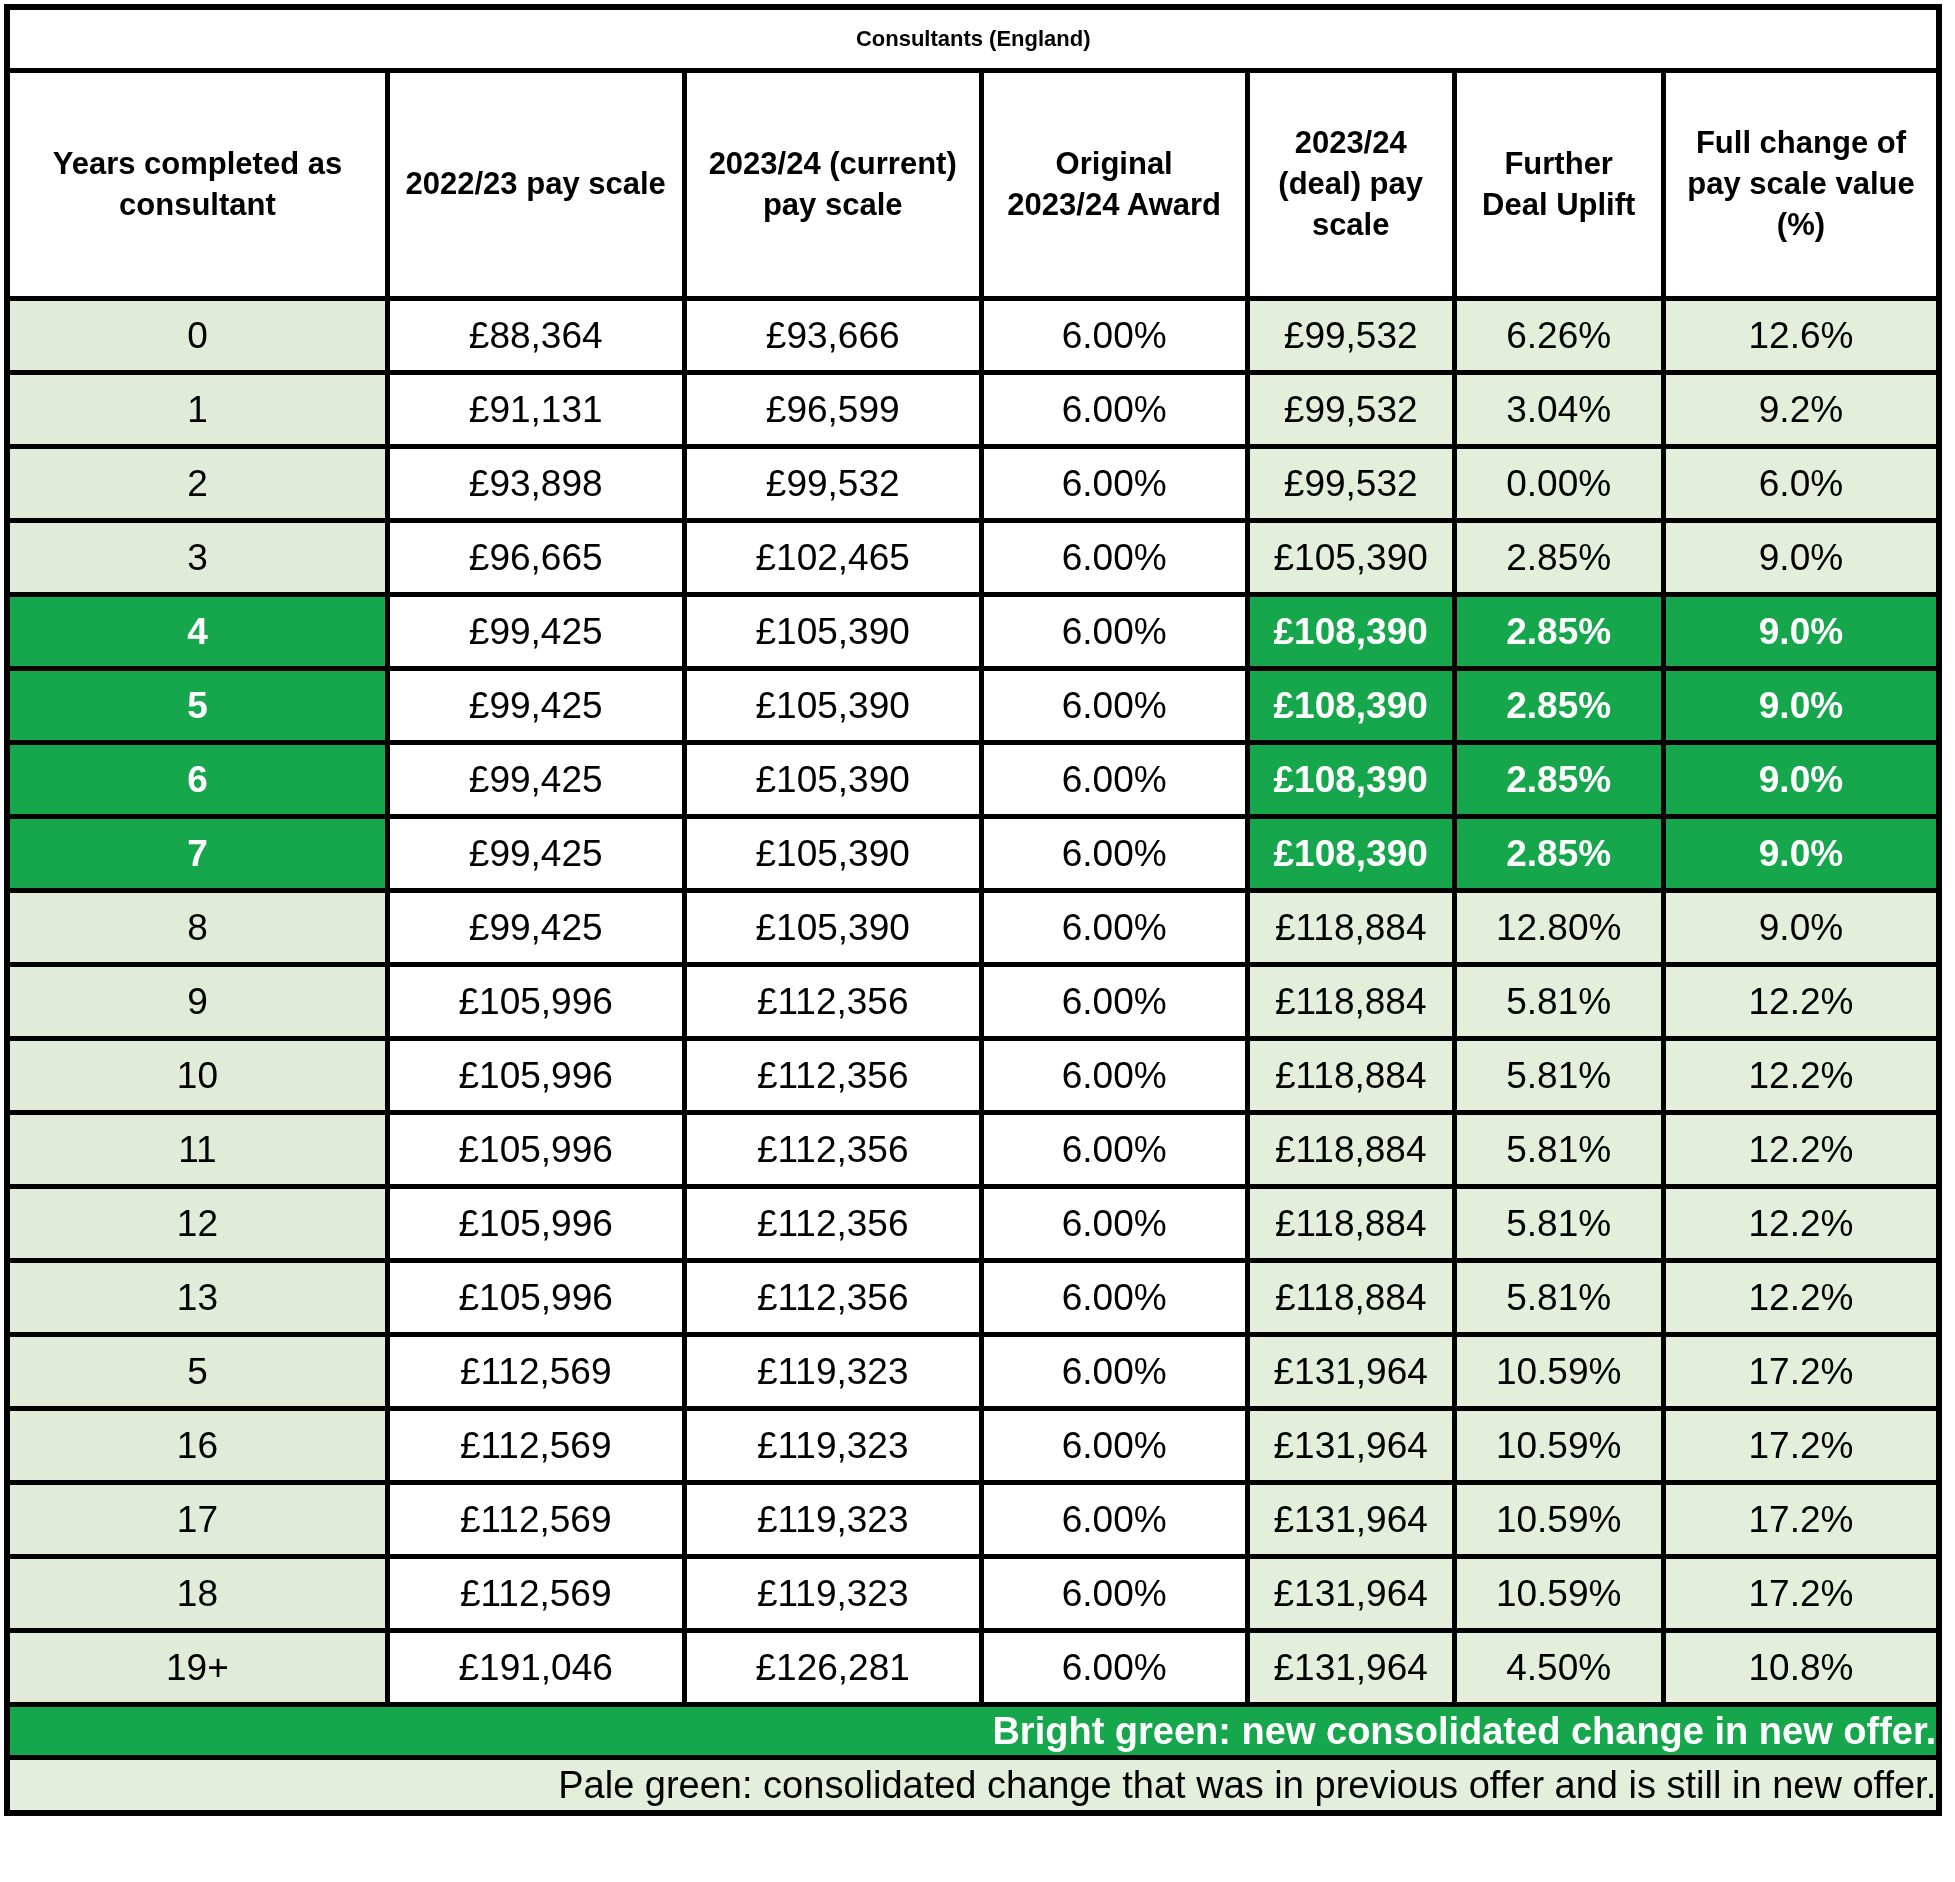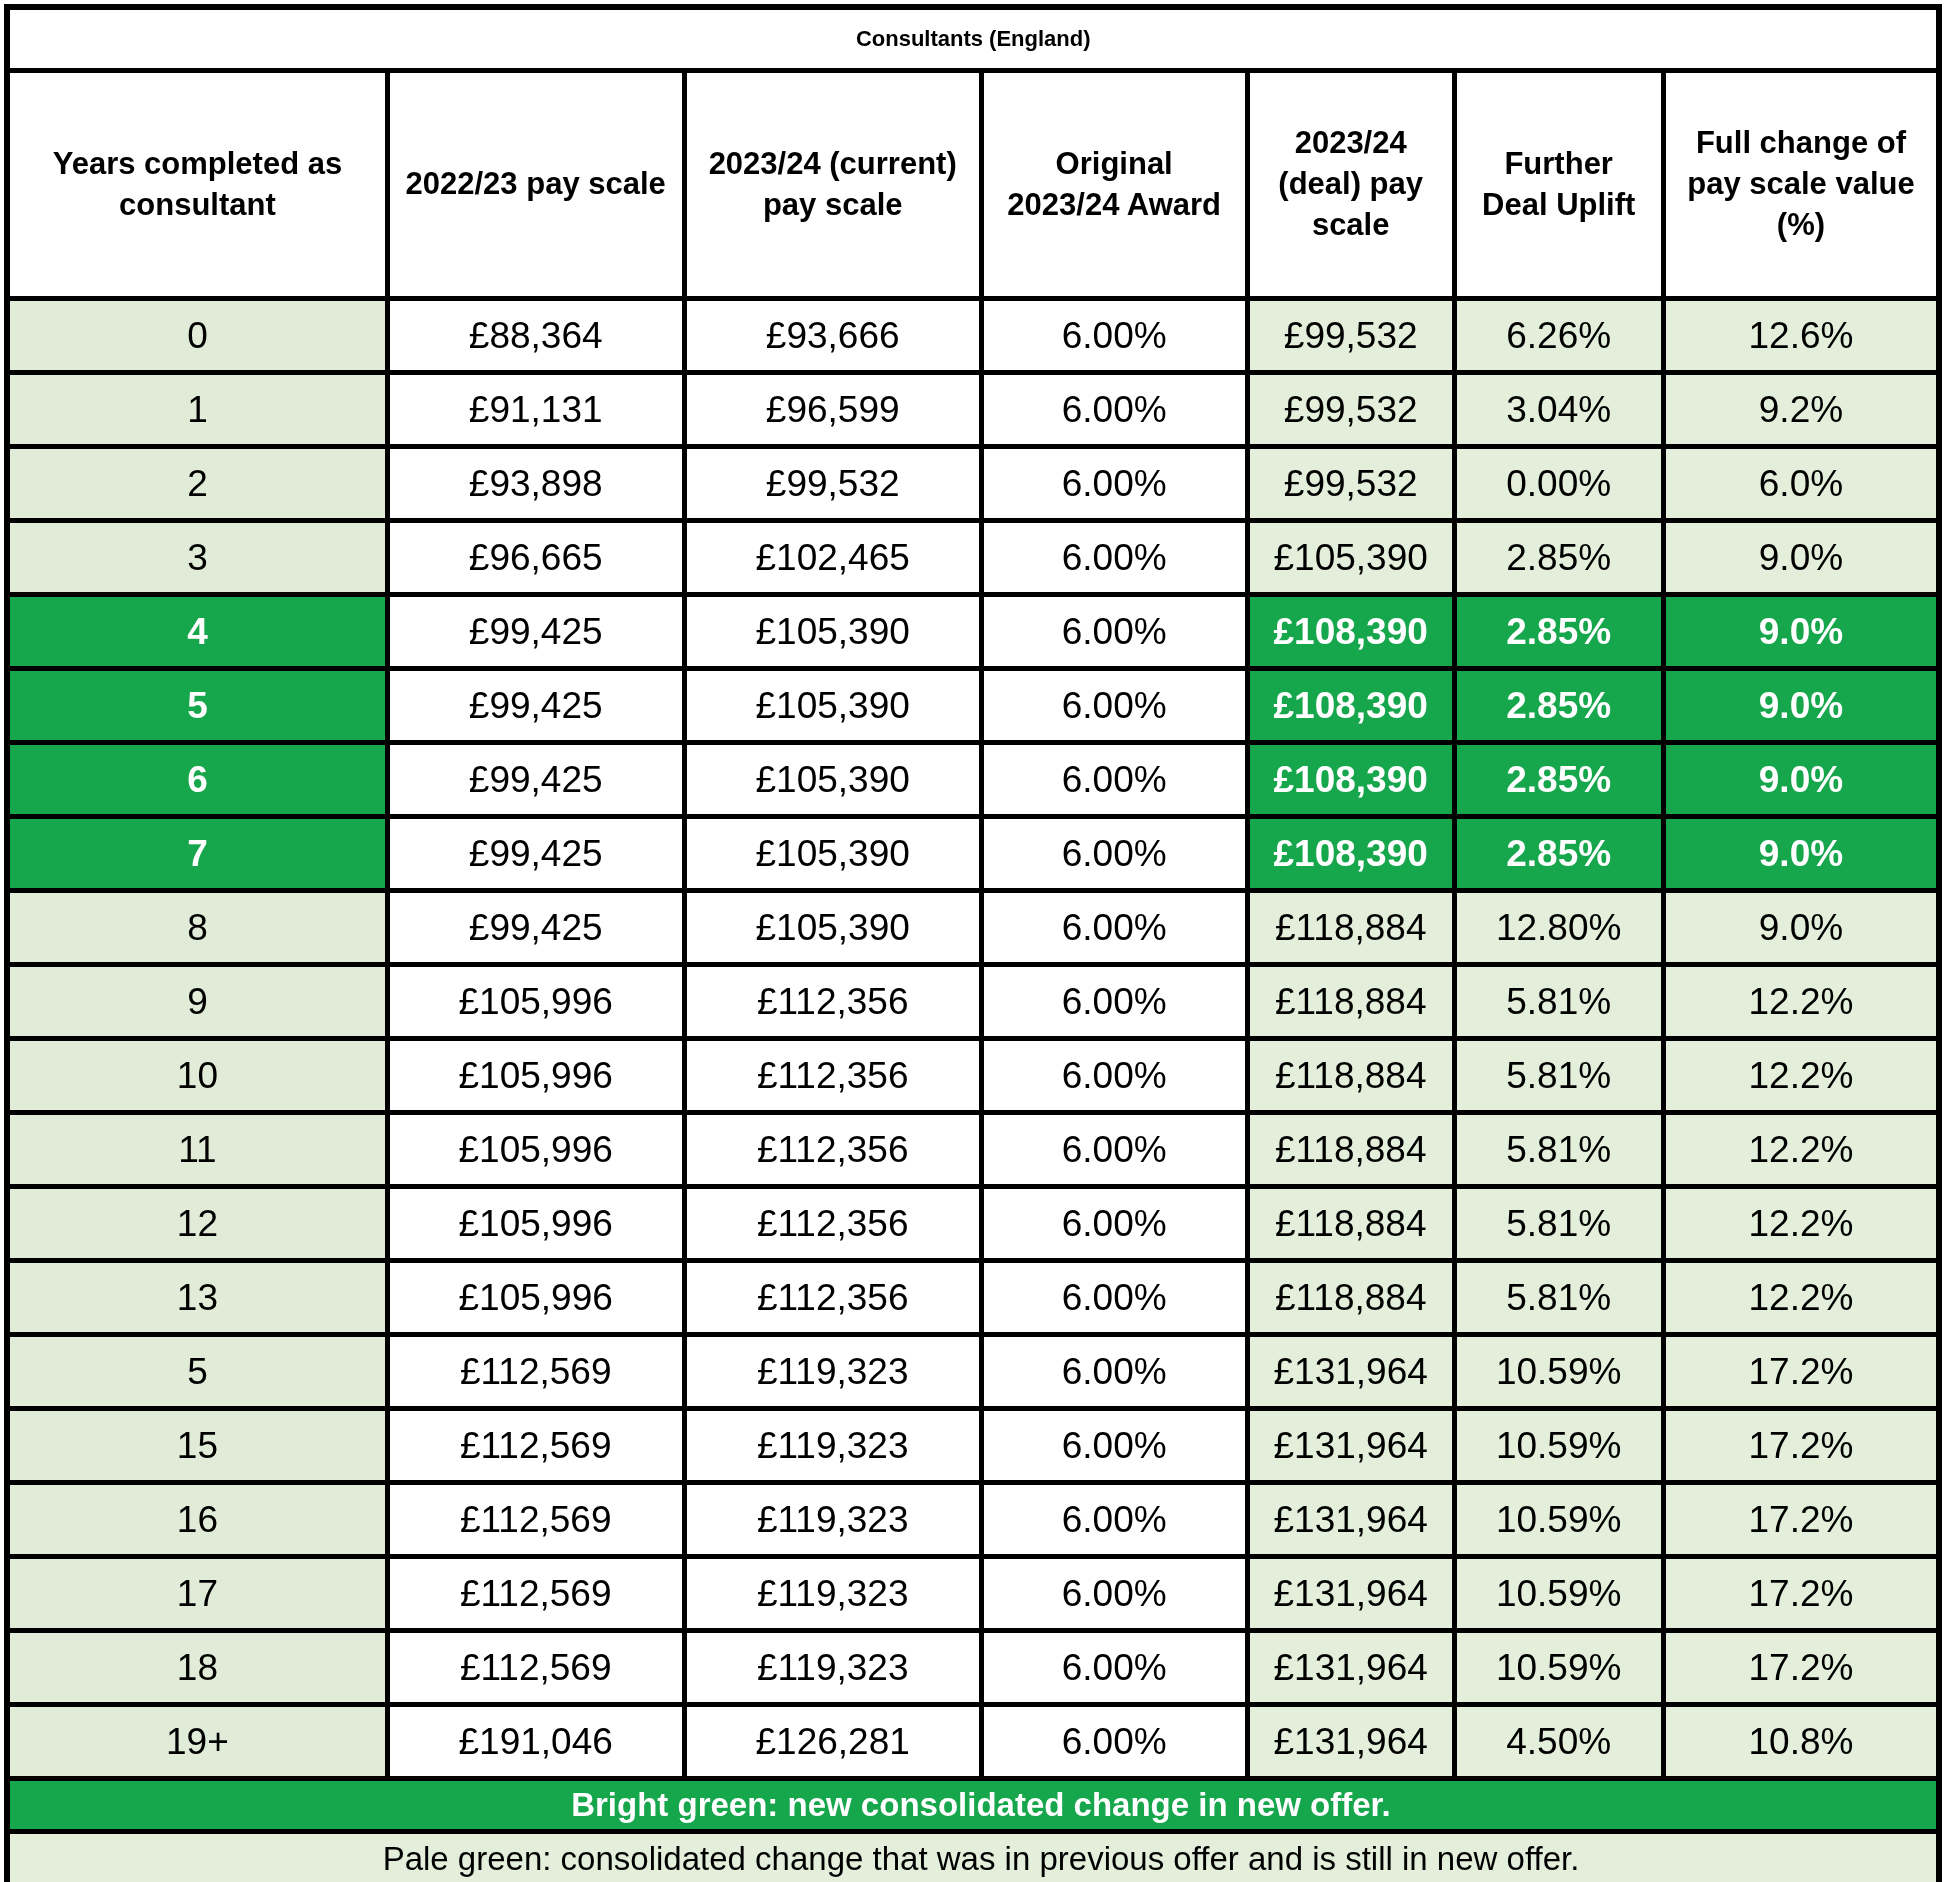--- a/index.html
+++ b/index.html
@@ -50,23 +50,23 @@
     background: #ffffff;
   }
   tbody td.yearpale { background: var(--yearpale, #e0ecd7); }
   tbody td.pale     { background: var(--pale, #e3efda); }
   tbody td.bright   {
     background: var(--bright, #16a64c);
     color: #ffffff;
     font-weight: bold;
   }
   tfoot td {
-    text-align: center;
+    text-align: right;
     padding: 0 0 0 15.6px;
-    font-size: 33px;
+    font-size: 38px;
   }
   tr.legend-row-bright td {
     height: 48px;
     background: var(--bright, #16a64c);
     color: #ffffff;
     font-weight: bold;
   }
   tr.legend-row-pale td {
     height: 50px;
     background: var(--pale, #e3efda);
@@ -232,29 +232,20 @@
         <tr>
           <td class="yearpale">5</td>
           <td>£112,569</td>
           <td>£119,323</td>
           <td>6.00%</td>
           <td class="pale">£131,964</td>
           <td class="pale">10.59%</td>
           <td class="pale">17.2%</td>
         </tr>
         <tr>
-          <td class="yearpale">15</td>
-          <td>£112,569</td>
-          <td>£119,323</td>
-          <td>6.00%</td>
-          <td class="pale">£131,964</td>
-          <td class="pale">10.59%</td>
-          <td class="pale">17.2%</td>
-        </tr>
-        <tr>
           <td class="yearpale">16</td>
           <td>£112,569</td>
           <td>£119,323</td>
           <td>6.00%</td>
           <td class="pale">£131,964</td>
           <td class="pale">10.59%</td>
           <td class="pale">17.2%</td>
         </tr>
         <tr>
           <td class="yearpale">17</td>

